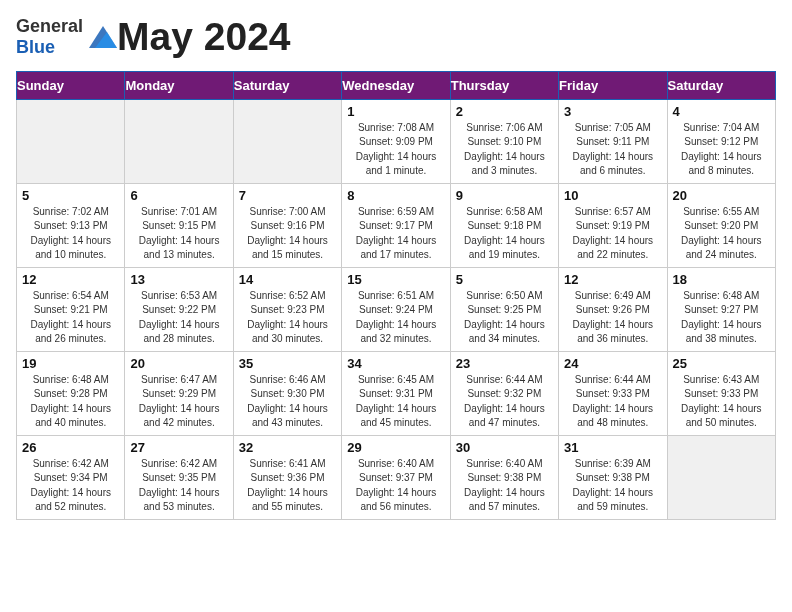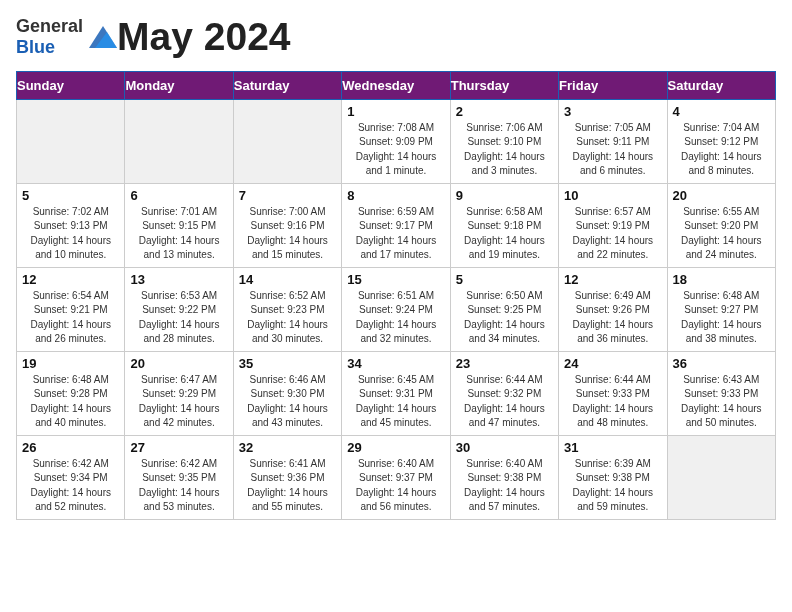--- a/index.html
+++ b/index.html
@@ -229,21 +229,21 @@
         </td>
         <td>
           <div class="day-number">23</div>
           <div class="day-info">Sunrise: 6:44 AM<br>Sunset: 9:32 PM<br>Daylight: 14 hours and 47 minutes.</div>
         </td>
         <td>
           <div class="day-number">24</div>
           <div class="day-info">Sunrise: 6:44 AM<br>Sunset: 9:33 PM<br>Daylight: 14 hours and 48 minutes.</div>
         </td>
         <td>
-          <div class="day-number">36</div>
+          <div class="day-number">25</div>
           <div class="day-info">Sunrise: 6:43 AM<br>Sunset: 9:33 PM<br>Daylight: 14 hours and 50 minutes.</div>
         </td>
       </tr>
       <tr class="row-odd">
         <td>
           <div class="day-number">26</div>
           <div class="day-info">Sunrise: 6:42 AM<br>Sunset: 9:34 PM<br>Daylight: 14 hours and 52 minutes.</div>
         </td>
         <td>
           <div class="day-number">27</div>

